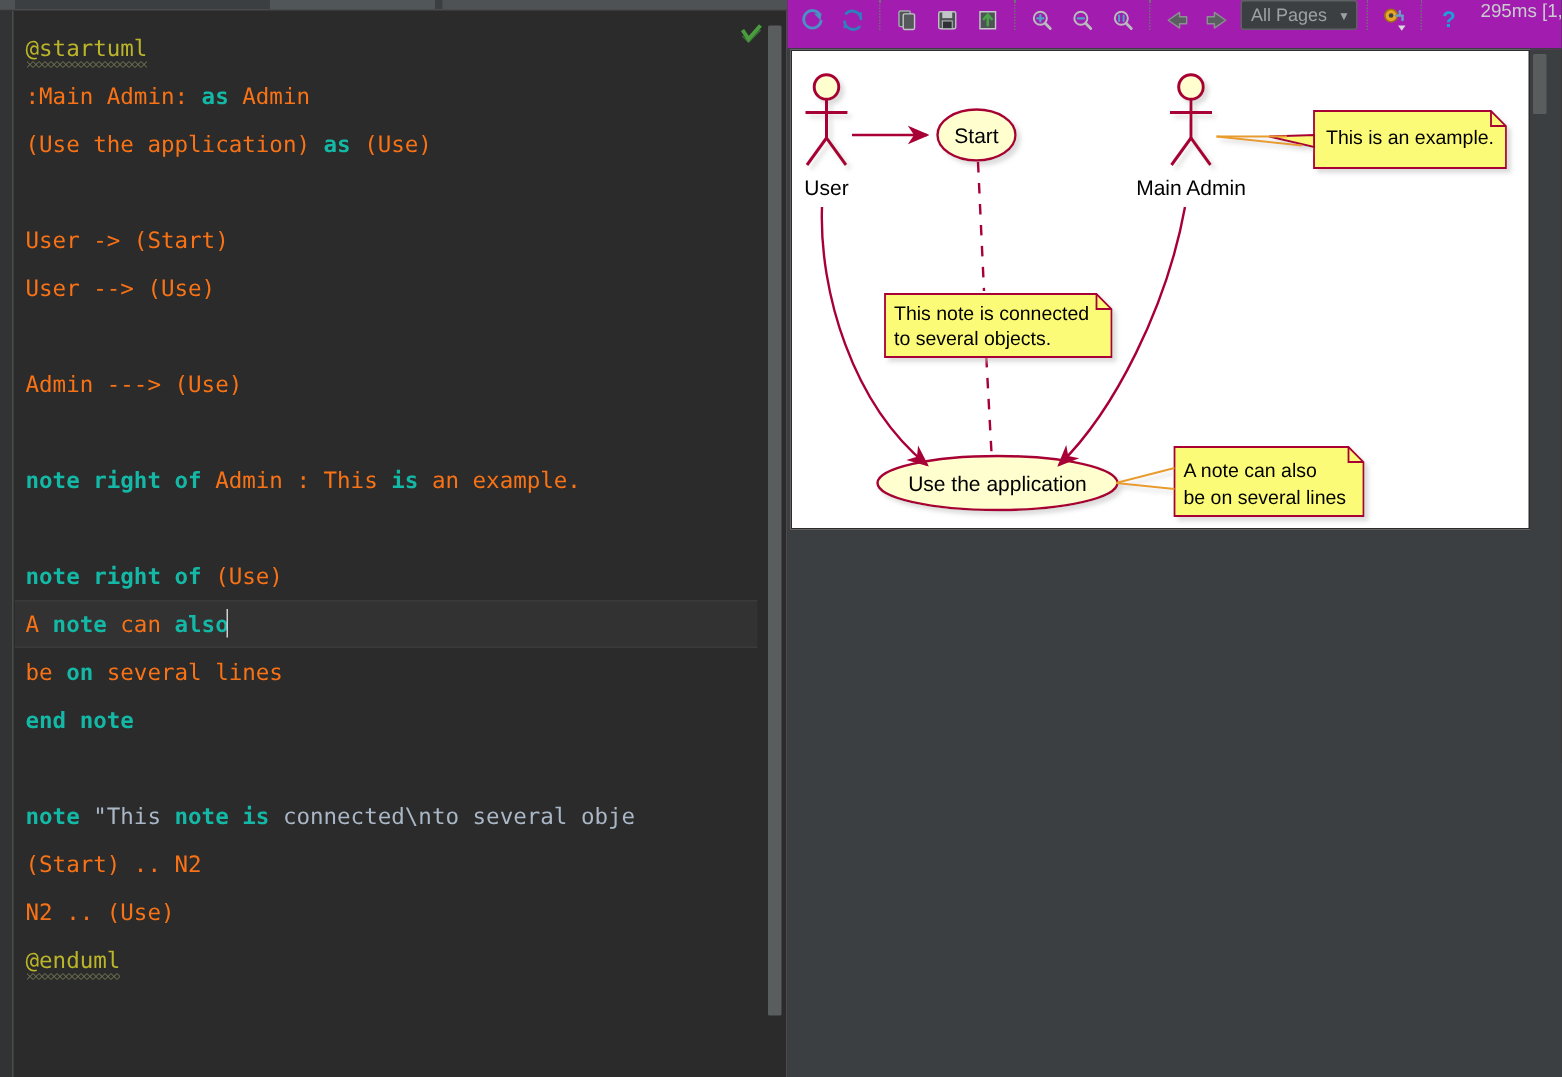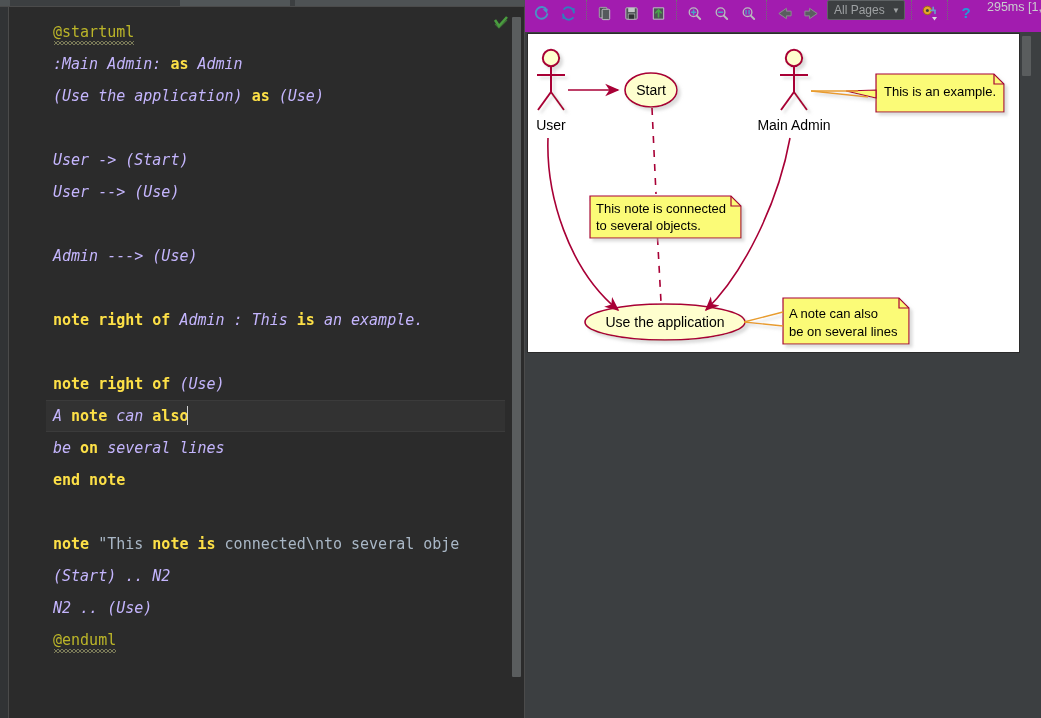--- a/index.html
+++ b/index.html
@@ -48,47 +48,46 @@
     position: absolute;
     left: 10px; top: 0;
     right: 20px; bottom: 0;
     padding-top: 9px;
     font-family: "DejaVu Sans Mono", "Liberation Mono", monospace;
     font-size: 15px;
     line-height: 32px;
     color: #b9bcbe;
     white-space: pre;
     overflow: hidden;
-    margin-left: 36px;
   }
   .code-line {
     position: relative;
     height: 32px;
     padding-left: 7px;
     white-space: pre;
   }
   .code-line.current {
     background: #323232;
     box-shadow: inset 0 1px 0 #3b3b3b, inset 0 -1px 0 #3b3b3b;
     width: 515px;
     margin-left: -10px;
     padding-left: 17px;
   }
-  .kw  { color: #fde047; font-weight: bold; }
+  .kw  { color: #14b8a6; font-weight: bold; }
   .ann { color: #bbb529; position: relative; }
   .ann::after{
     content:"";
     position:absolute; left:1px; right:0; bottom:-4px; height:4px;
     background-image:
       linear-gradient(135deg, transparent 42%, #8a8a62 42%, #8a8a62 58%, transparent 58%),
       linear-gradient(45deg, transparent 42%, #8a8a62 42%, #8a8a62 58%, transparent 58%);
     background-size: 4px 4px;
     opacity:.85;
   }
-  .txt { color: #c4b5fd; font-style: italic; }
+  .txt { color: #f97316; }
   .str { color: #a9b7c6; }
   .caret {
     display: inline-block;
     width: 1px; height: 19px;
     background: #d0d0d0;
     vertical-align: -4px;
     margin-left: -1px;
   }
 
   

